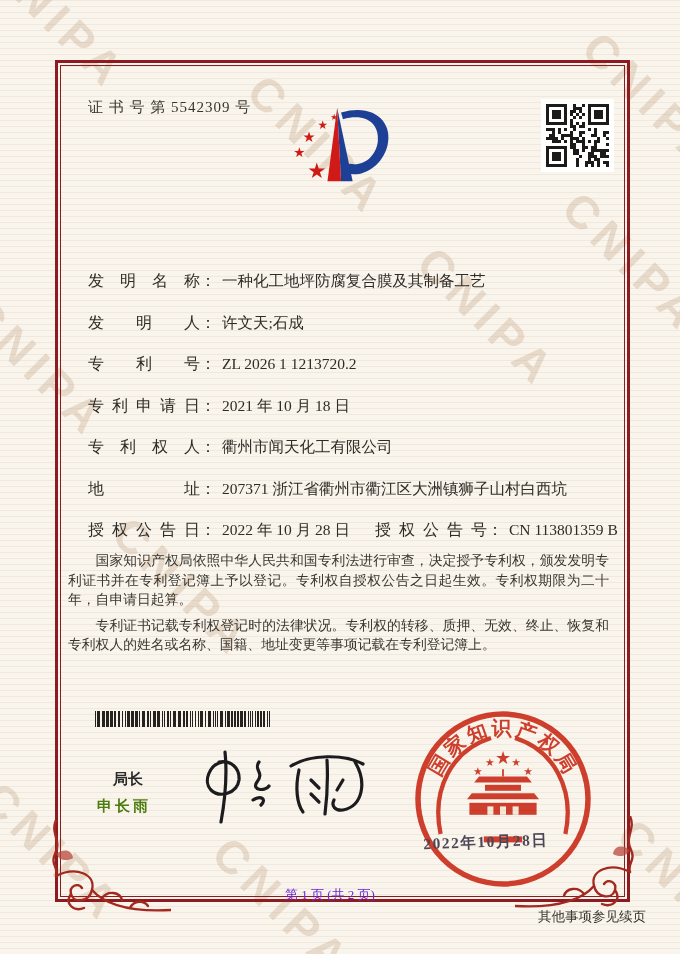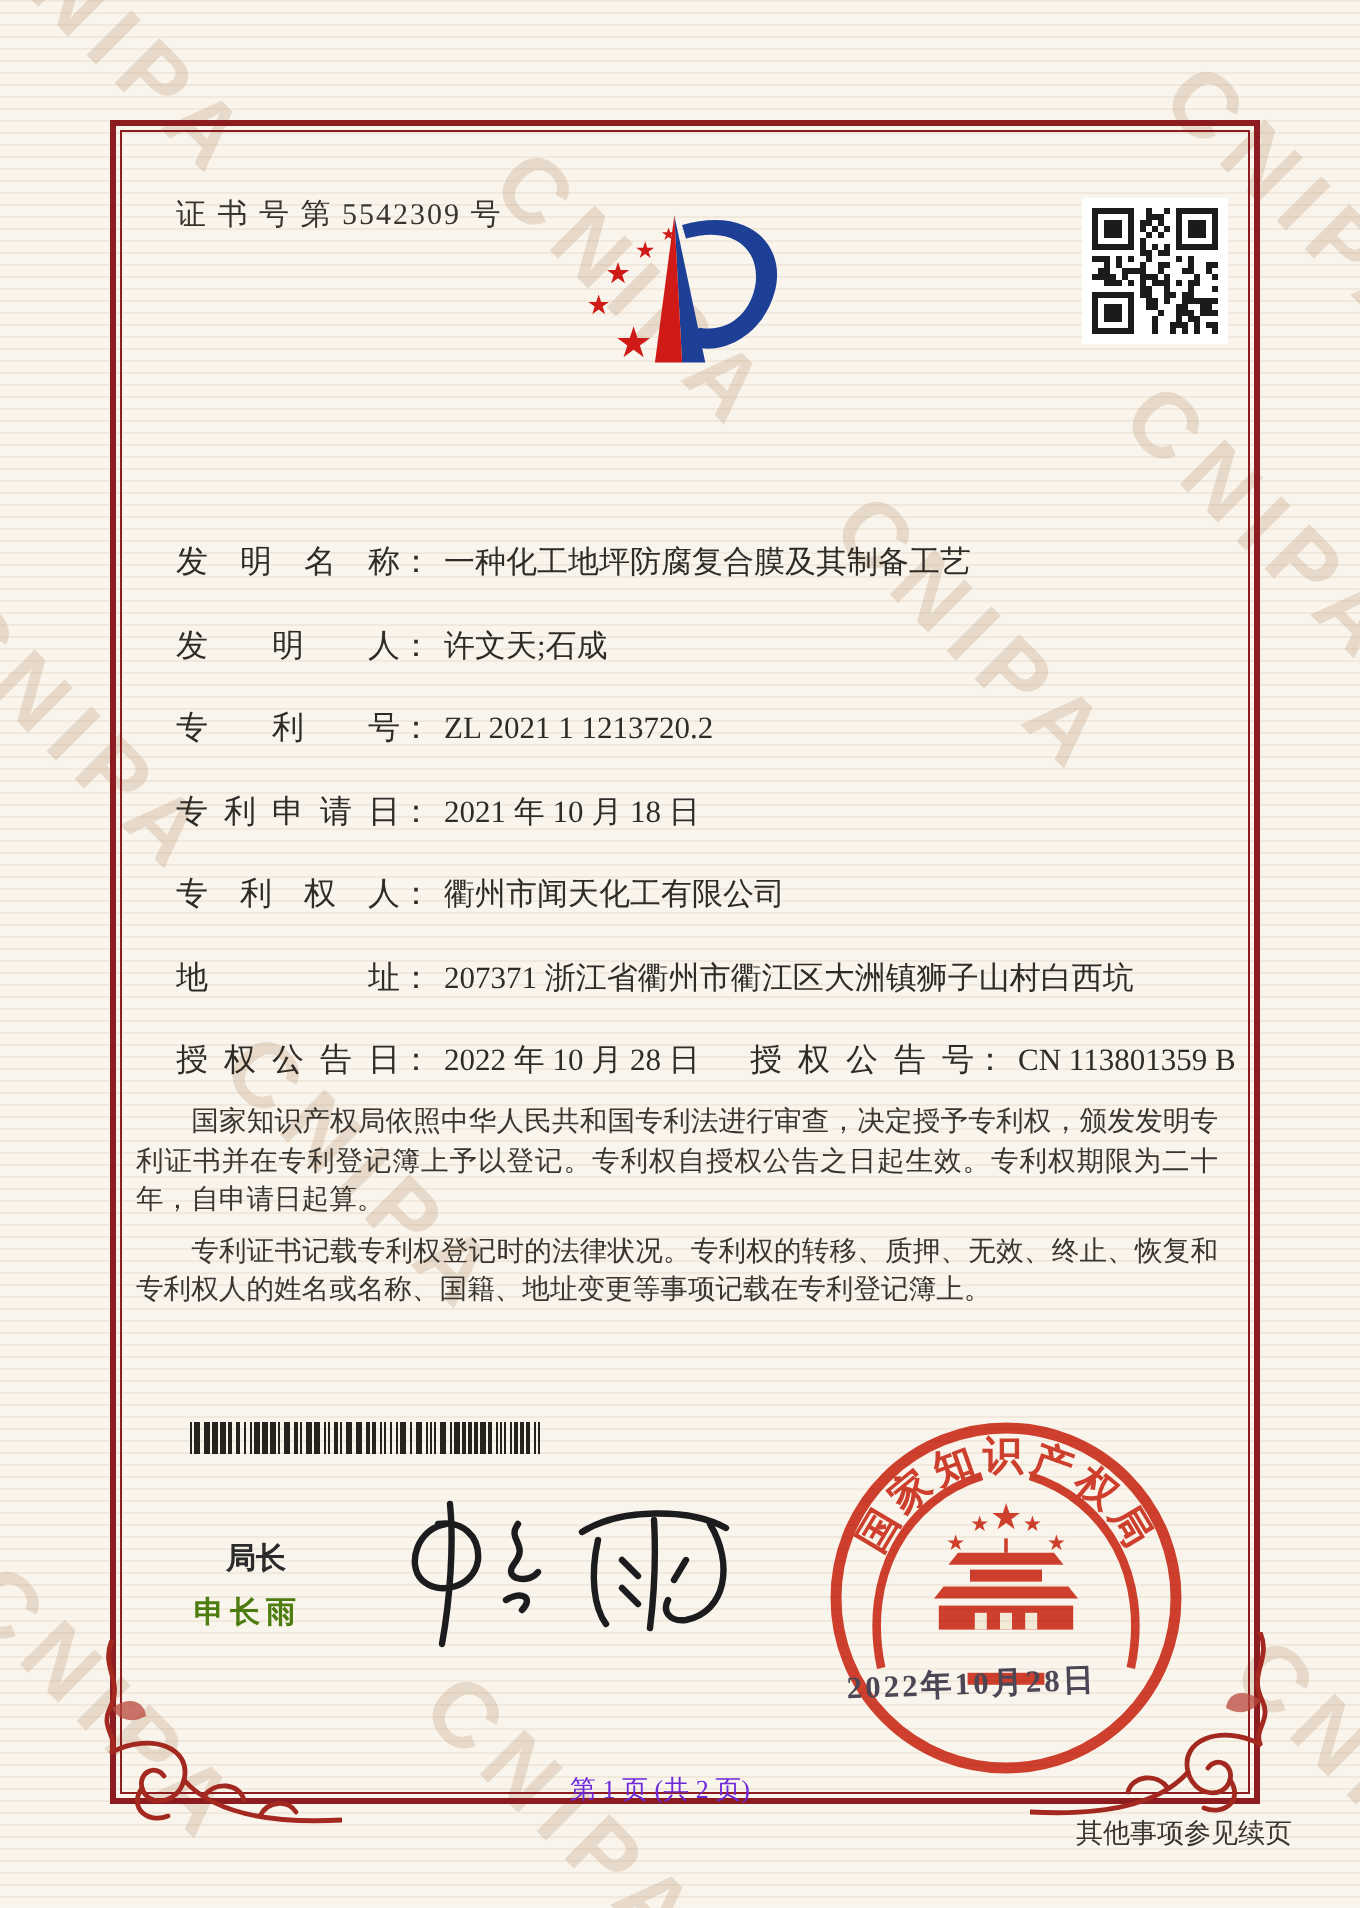--- a/index.html
+++ b/index.html
@@ -541,21 +541,21 @@
   </div>
 
 
   <div class="abs" style="left:88px;top:271px">
     <span class="flabel">发明名称</span><span class="fcolon">：</span><span class="fvalue">一种化工地坪防腐复合膜及其制备工艺</span>
   </div>
   <div class="abs" style="left:88px;top:313px">
     <span class="flabel">发明人</span><span class="fcolon">：</span><span class="fvalue">许文天;石成</span>
   </div>
   <div class="abs" style="left:88px;top:354px">
-    <span class="flabel">专利号</span><span class="fcolon">：</span><span class="fvalue">ZL 2021 1 1213720.2</span>
+    <span class="flabel">专利号</span><span class="fcolon">：</span><span class="fvalue">ZL 2026 1 1213720.2</span>
   </div>
   <div class="abs" style="left:88px;top:396px">
     <span class="flabel">专利申请日</span><span class="fcolon">：</span><span class="fvalue">2021 年 10 月 18 日</span>
   </div>
   <div class="abs" style="left:88px;top:437px">
     <span class="flabel">专利权人</span><span class="fcolon">：</span><span class="fvalue">衢州市闻天化工有限公司</span>
   </div>
   <div class="abs" style="left:88px;top:479px">
     <span class="flabel">地址</span><span class="fcolon">：</span><span class="fvalue">207371 浙江省衢州市衢江区大洲镇狮子山村白西坑</span>
   </div>

